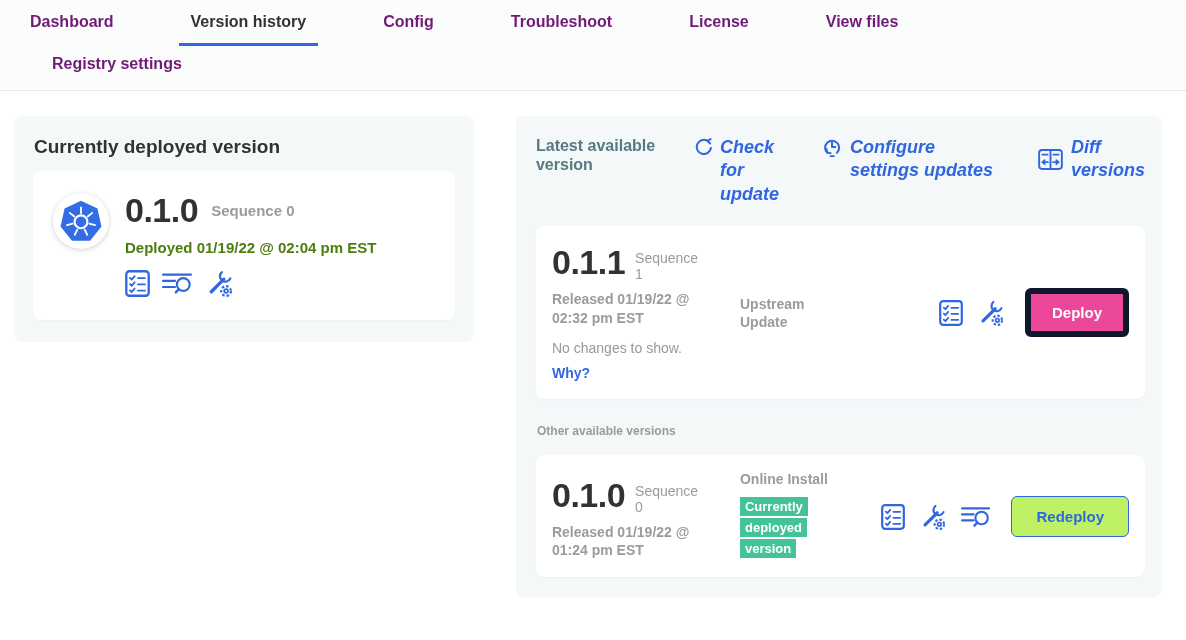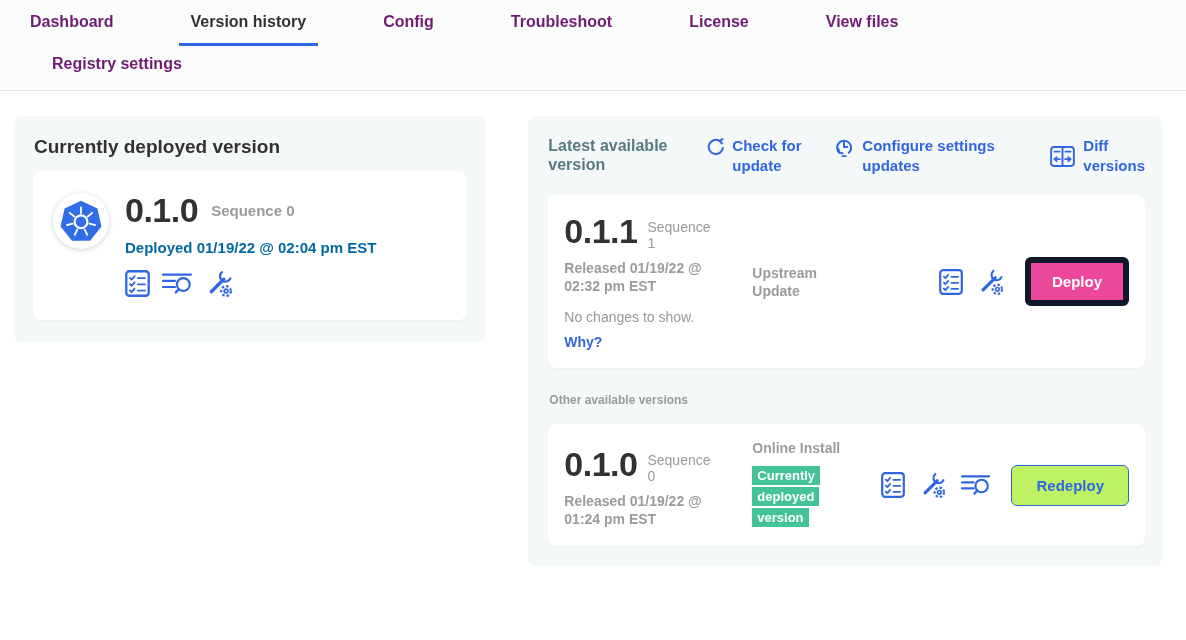--- a/index.html
+++ b/index.html
@@ -46,29 +46,29 @@
   .deployed-card { display:flex; gap:16px; padding:22px 20px; }
   .k8s-badge {
     width:56px; height:56px; border-radius:50%; background:#ffffff;
     box-shadow:0 1px 5px rgba(0,0,0,0.18); flex:0 0 auto;
     display:flex; align-items:center; justify-content:center;
   }
   .version-row { display:flex; align-items:flex-start; gap:13px; }
   .version-big { font-size:34px; font-weight:800; letter-spacing:-0.5px; line-height:1.05; color:#323232; }
   .seq { font-size:15px; font-weight:600; color:#9b9b9b; padding-top:9px; line-height:1.15; }
   .seq.narrow { width:72px; font-size:14px; font-weight:400; padding-top:5px; }
-  .deployed-date { font-size:15px; font-weight:600; color:#0369a1; margin-top:10px; }
+  .deployed-date { font-size:15px; font-weight:600; color:#4d7c0f; margin-top:10px; }
   .icon-row { display:flex; align-items:center; gap:12px; margin-top:13px; }
   .icon-btn { display:inline-flex; cursor:pointer; color:#3066e0; }
 
   
   .right-header { display:flex; align-items:flex-start; margin:2px 0 20px 0; }
   .right-title { width:138px; font-size:16px; font-weight:800; color:#577981; line-height:1.2; margin:0; }
   .hdr-actions { display:flex; flex:1; align-items:flex-start; margin-left:18px; gap:30px; }
-  .hdr-link { display:flex; gap:8px; align-items:flex-start; color:#3066e0; font-size:15px; font-weight:700; line-height:1.3; cursor:pointer; }
+  .hdr-link { display:flex; gap:8px; align-items:flex-start; color:#3066e0; font-size:18px; font-weight:700; line-height:1.3; cursor:pointer;font-style:italic; }
   .hdr-link .lbl-wrap { display:block; }
   .hdr-link.check .lbl-wrap { width:72px; }
   .hdr-link.config .lbl-wrap { width:158px; }
   .hdr-link.diff { margin-left:auto; align-items:center; }
   .hdr-link svg { flex:0 0 auto; margin-top:1px; }
 
   
   .vcard { display:flex; align-items:flex-start; padding:19px 16px 18px 16px; }
   .vcard .col-left { width:188px; }
   .released { font-size:14px; font-weight:700; color:#9b9b9b; line-height:1.3; margin-top:8px; width:172px; }

